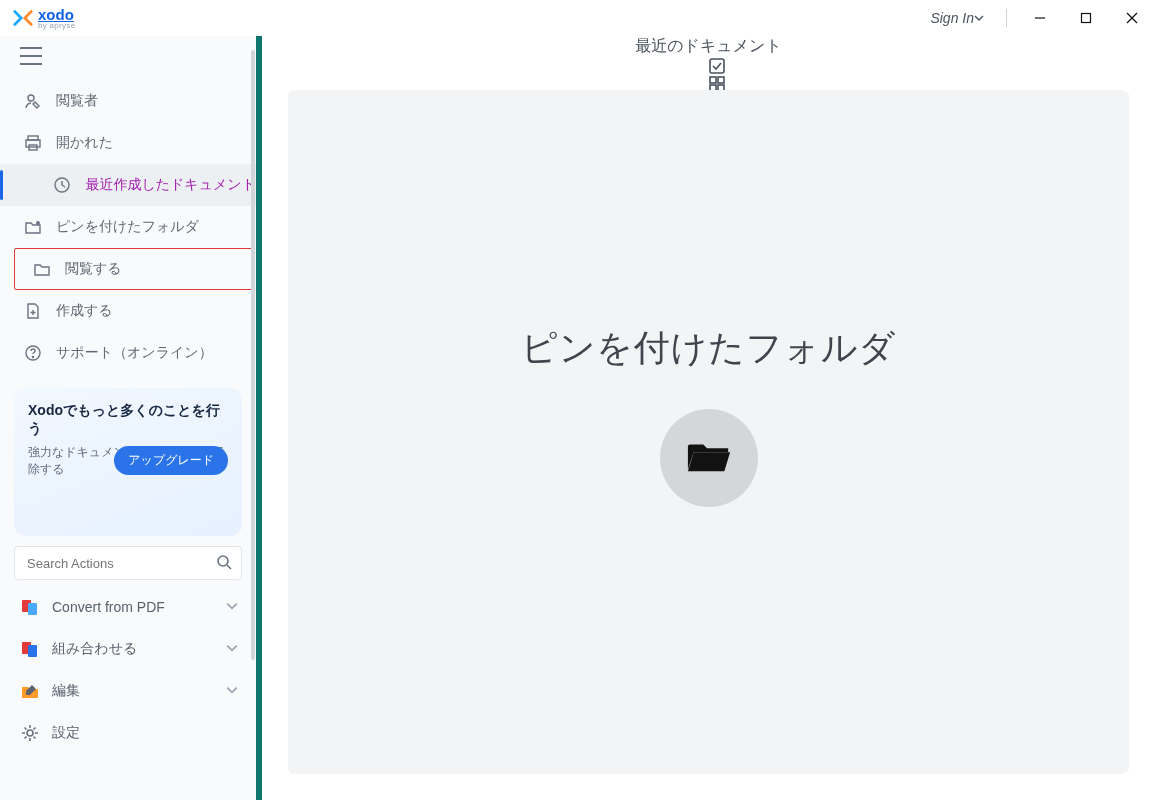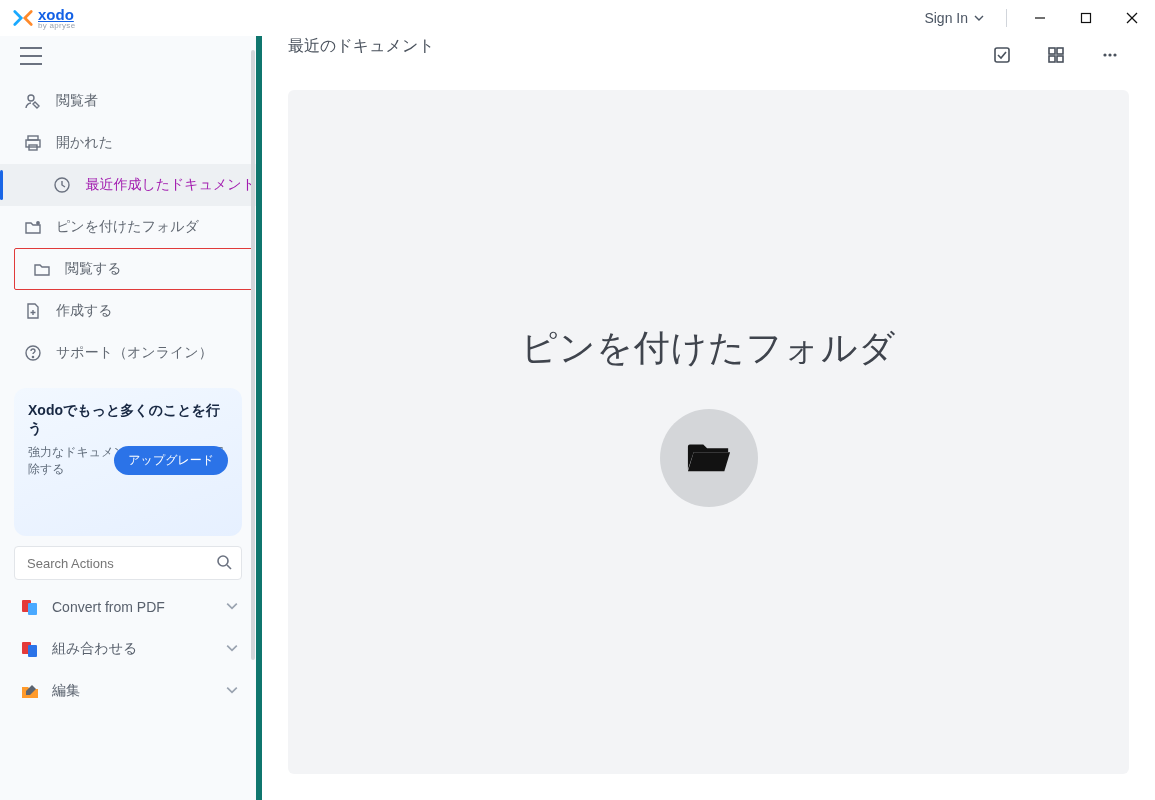--- a/index.html
+++ b/index.html
@@ -5,21 +5,21 @@
 * { margin: 0; padding: 0; box-sizing: border-box; font-family: -apple-system, BlinkMacSystemFont, "Segoe UI", "Yu Gothic UI", sans-serif; }
 body { width: 1155px; height: 800px; background: #fff; overflow: hidden; position: relative; }
 
 .titlebar { height: 36px; display: flex; align-items: center; padding: 0 0 0 12px; background: #fff; }
 .logo-area { display: flex; align-items: center; gap: 4px; }
 .logo-icon { width: 22px; height: 22px; }
 .logo-text-area { display: flex; flex-direction: column; line-height: 1; }
 .logo-text { font-size: 15px; font-weight: 700; color: #1361e6; text-decoration: underline; }
 .logo-sub { font-size: 8px; color: #9aa3b0; letter-spacing: 0.3px; margin-top: 0; }
 .titlebar-spacer { flex: 1; }
-.signin { display: flex; align-items: center; gap: 6px; color: #4b5563; font-size: 14px; padding: 0 12px; cursor: pointer; }
+.signin { display: flex; align-items: center; color: #4b5563; font-size: 14px; padding: 0 12px; cursor: pointer; font-style: italic; }
 .titlebar-sep { width: 1px; height: 18px; background: #d1d5db; margin: 0 10px; }
 .win-controls { display: flex; }
 .win-btn { width: 46px; height: 36px; display: flex; align-items: center; justify-content: center; color: #111; cursor: pointer; }
 .win-btn svg { width: 12px; height: 12px; }
 
 .content-row { display: flex; height: calc(800px - 36px); }
 .sidebar { width: 262px; background: #f8fafc; border-right: 6px solid #0f766e; display: flex; flex-direction: column; position: relative; }
 .hamburger-row { height: 40px; display: flex; align-items: center; padding-left: 20px; }
 .hamburger { width: 22px; height: 18px; display: flex; flex-direction: column; justify-content: space-between; cursor: pointer; }
 .hamburger span { height: 2px; background: #6b7280; width: 100%; }
@@ -44,21 +44,21 @@
 .action-list { padding: 6px 0; overflow-y: auto; }
 .action-item { height: 42px; display: flex; align-items: center; gap: 12px; padding: 0 18px 0 20px; color: #59616d; font-size: 14px; cursor: pointer; }
 .action-icon { width: 20px; height: 20px; display: flex; align-items: center; justify-content: center; }
 .chev { margin-left: auto; color: #9aa3b0; }
 .chev svg { width: 12px; height: 12px; }
 
 .sidebar-scrolltrack { position: absolute; right: 0; top: 14px; bottom: 8px; width: 6px; }
 .sidebar-thumb { position: absolute; right: 1px; top: 0; width: 4px; height: 610px; background: #d2d6da; border-radius: 3px; }
 
 .main { flex: 1; background: #fff; display: flex; flex-direction: column; }
-.main-header { height: 54px; display: flex; padding: 0 26px; }
+.main-header { height: 54px; display: flex; align-items: center; padding: 0 26px; flex-direction: column; }
 .main-title { font-size: 16px; color: #4a525d; }
 .main-header-spacer { flex: 1; }
 .hdr-btn { width: 38px; height: 38px; display: flex; align-items: center; justify-content: center; color: #4a525d; cursor: pointer; margin-left: 16px; }
 .hdr-btn svg { width: 18px; height: 18px; }
 
 .main-body { margin: 0 26px 26px; flex: 1; background: #f3f4f6; border-radius: 6px; display: flex; flex-direction: column; align-items: center; justify-content: flex-start; padding-top: 234px; }
 .empty-title { font-size: 36px; color: #3f444d; font-weight: 300; letter-spacing: 0.02em; }
 .empty-circle { width: 98px; height: 98px; border-radius: 50%; background: #d4d6d9; margin-top: 36px; display: flex; align-items: center; justify-content: center; cursor: pointer; }
 .empty-circle svg { width: 46px; height: 40px; fill: #121212; }
 </style>
@@ -227,20 +227,29 @@
         <span class="action-icon">
             <svg viewBox="0 0 20 20">
               <path d="M2 6h6l2 2h8v9H2z" fill="#ff9a2b"></path>
               <path d="M12 4l4 4-6 6H6v-4z" fill="#5c6470"></path>
             </svg>
           </span>
         <span>編集</span>
         <span class="chev"><svg viewBox="0 0 10 10">
               <path d="M1 3 L5 7 L9 3" fill="none" stroke="#9aa3b0" stroke-width="1.4"></path>
             </svg></span>
+      </div>
+      <div class="action-item">
+        <span class="action-icon">
+            <svg viewBox="0 0 20 20" fill="none" stroke="#6b7280" stroke-width="1.6">
+              <circle cx="10" cy="10" r="3"></circle>
+              <path d="M10 2v3M10 15v3M2 10h3M15 10h3M4.5 4.5l2 2M13.5 13.5l2 2M15.5 4.5l-2 2M6.5 13.5l-2 2"></path>
+            </svg>
+          </span>
+        <span>設定</span>
       </div>
     </div>
 
     <div class="sidebar-scrolltrack">
         <div class="sidebar-thumb"></div>
       </div>
   </div>
 
   <div class="main">
     <div class="main-header">

